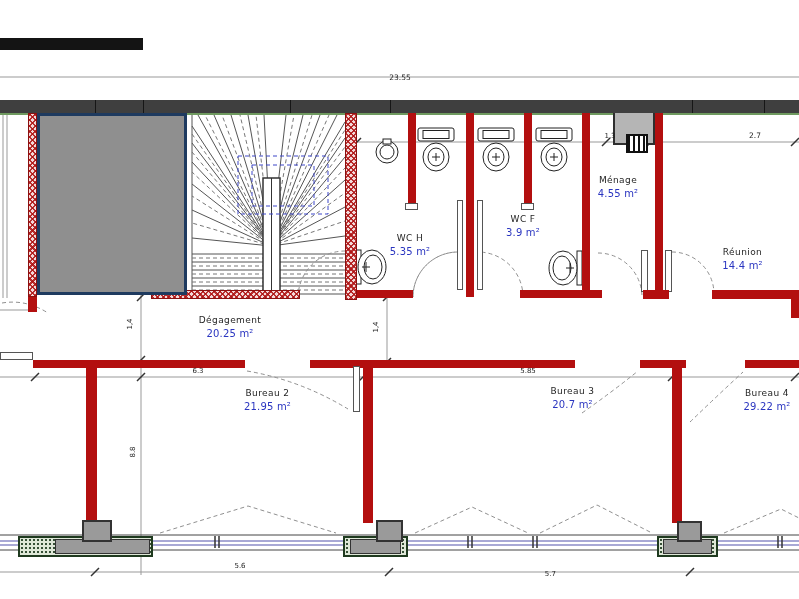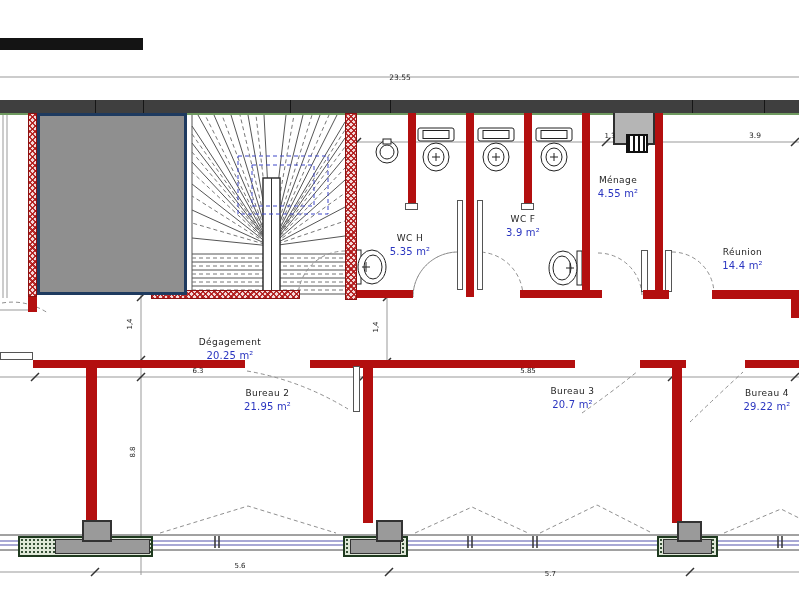--- a/index.html
+++ b/index.html
@@ -192,21 +192,21 @@
   <div class="pier-outer" style="left:18px;top:536px;width:135px;height:21px;"></div>
   <div class="pier-inner" style="left:55px;top:539px;width:95px;height:15px;"></div>
   <div class="pier-block" style="left:82px;top:520px;width:30px;height:22px;"></div>
   <div class="pier-outer" style="left:343px;top:536px;width:65px;height:21px;"></div>
   <div class="pier-inner" style="left:350px;top:539px;width:51px;height:15px;"></div>
   <div class="pier-block" style="left:376px;top:520px;width:27px;height:22px;"></div>
   <div class="pier-outer" style="left:657px;top:536px;width:61px;height:21px;"></div>
   <div class="pier-inner" style="left:663px;top:539px;width:49px;height:15px;"></div>
   <div class="pier-block" style="left:677px;top:521px;width:25px;height:21px;"></div>
 
-  <div class="rl" style="left:175px;top:315px;width:110px;margin-top:22px;">
+  <div class="rl" style="left:175px;top:315px;width:110px;">
     <div>Dégagement</div>
     <div class="a">20.25 m²</div>
   </div>
   <div class="rl" style="left:385px;top:233px;width:50px;">
     <div>WC H</div>
     <div class="a">5.35 m²</div>
   </div>
   <div class="rl" style="left:498px;top:214px;width:50px;">
     <div>WC F</div>
     <div class="a">3.9 m²</div>
@@ -226,21 +226,21 @@
   <div class="rl" style="left:535px;top:386px;width:75px;">
     <div>Bureau 3</div>
     <div class="a">20.7 m²</div>
   </div>
   <div class="rl" style="left:735px;top:388px;width:64px;">
     <div>Bureau 4</div>
     <div class="a">29.22 m²</div>
   </div>
 
   <div class="dim big" style="left:370px;top:65px;width:60px;margin-top:8px;">23.55</div>
-  <div class="dim big" style="left:735px;top:131px;width:40px;">3.9</div>
+  <div class="dim big" style="left:735px;top:131px;width:40px;">2.7</div>
   <div class="dim" style="left:600px;top:132px;width:20px;">1,3</div>
   <div class="dim" style="left:180px;top:367px;width:36px;">6.3</div>
   <div class="dim" style="left:508px;top:367px;width:40px;">5.85</div>
   <div class="dim" style="left:222px;top:562px;width:36px;">5.6</div>
   <div class="dim" style="left:520px;top:570px;width:36px;text-align:right;">5.7</div>
   <div class="dim rot" style="left:118px;top:320px;width:24px;">1,4</div>
   <div class="dim rot" style="left:364px;top:323px;width:24px;">1,4</div>
   <div class="dim rot" style="left:121px;top:448px;width:24px;">8.8</div>
 
 </div>

